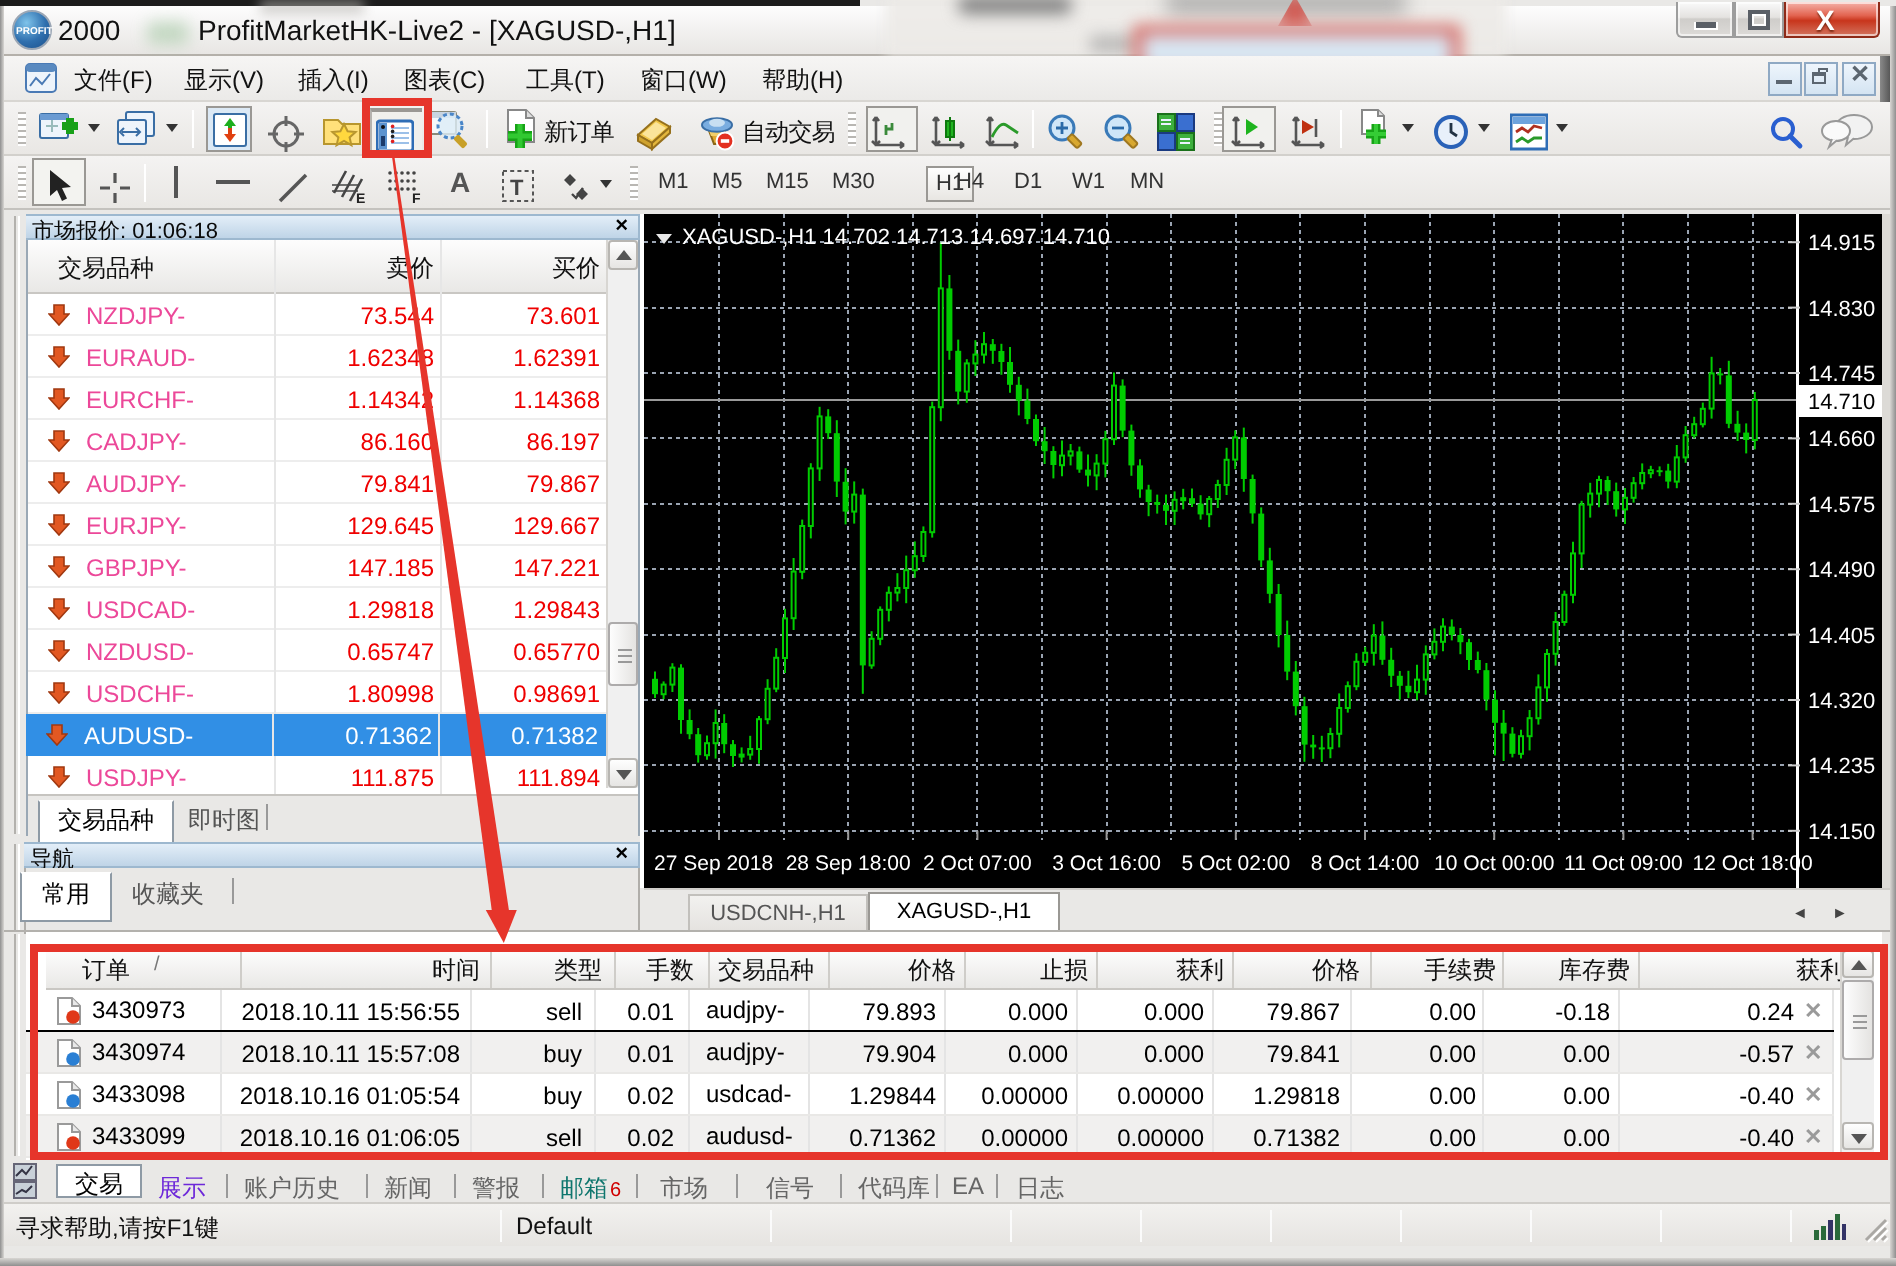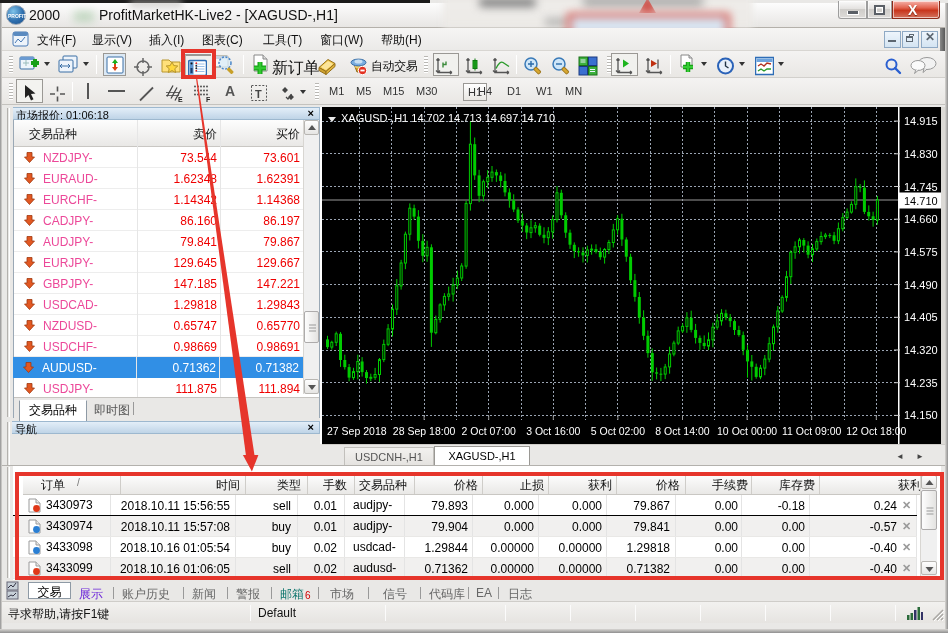--- a/index.html
+++ b/index.html
@@ -193,21 +193,21 @@
       <circle cx="12" cy="9" r="6" fill="#dcecf8" fill-opacity="0.8" stroke="#4a86c8" stroke-width="1.5" stroke-dasharray="2 1.5"></circle>
       <rect x="16" y="13" width="7" height="3.5" rx="1" transform="rotate(45 16 13)" fill="#c8a028"></rect>
     </svg>
   <span class="tsep" style="left:243px"></span>
   <svg class="tbtn" style="left:250px" width="22" height="22" viewBox="0 0 22 22">
       <path d="M4 1 h9 l4 4 v12 h-13 z" fill="#fff" stroke="#888"></path>
       <path d="M13 1 v4 h4" fill="#ddd" stroke="#888"></path>
       <path d="M4 14 h12 M10 8 v12" stroke="#17a317" stroke-width="5"></path>
       <path d="M4 14 h12 M10 8 v12" stroke="#31c931" stroke-width="2.5"></path>
     </svg>
-  <span style="position:absolute;left:272px;top:7px;font-size:16px;letter-spacing:-0.3px;color:#111">新订单</span>
+  <span style="position:absolute;left:272px;top:7px;font-size:12px;letter-spacing:-0.3px;color:#111">新订单</span>
   <svg class="tbtn" style="left:317px;top:5px" width="21" height="19" viewBox="0 0 21 19">
       <path d="M2 10 L11 2 L18 6 L9 14 Z" fill="#f0c64a" stroke="#96701c"></path>
       <path d="M2 10 L9 14 L9 17 L2 13 Z" fill="#cfa22e" stroke="#96701c"></path>
       <path d="M9 14 L18 6 L18 9 L9 17 Z" fill="#e3b63c" stroke="#96701c"></path>
       <path d="M4 9.5 L11 3.5 L16 6.5 L9 12.5 Z" fill="#fbe49a"></path>
     </svg>
   <svg class="tbtn" style="left:348px;top:4px" width="21" height="20" viewBox="0 0 21 20">
       <path d="M6 8 L15 8 L12 16 L9 16 Z" fill="#e0a830" stroke="#8a6618"></path>
       <path d="M6 8 L15 8 L13.5 12 L7.5 12 Z" fill="#f2cf6a"></path>
       <ellipse cx="10.5" cy="6.5" rx="7.5" ry="3.4" fill="#7aade0" stroke="#3a6ea5"></ellipse>
@@ -455,21 +455,21 @@
         <span class="mwbid">0.65747</span>
         <span class="mwask">0.65770</span>
         <span class="mwvline" style="left:123px"></span>
         <span class="mwvline" style="left:206px"></span>
       </div>
   <div class="mwrow" style="top:228px;">
         <svg class="arrdn" width="11" height="11" viewBox="0 0 11 11">
           <path d="M3 0.5 h5 v4.5 h2.5 L5.5 10.5 L0.5 5 H3 Z" fill="#e25822" stroke="#a03810" stroke-width="0.8"></path>
         </svg>
         <span class="mwsym">USDCHF-</span>
-        <span class="mwbid">0.98669</span>
+        <span class="mwbid">1.80998</span>
         <span class="mwask">0.98691</span>
         <span class="mwvline" style="left:123px"></span>
         <span class="mwvline" style="left:206px"></span>
       </div>
   <div class="mwrow" style="top:249px;left:-1px;width:291px;background:#318fe5;border-bottom:1px solid #318fe5;">
         <svg class="arrdn" width="11" height="11" viewBox="0 0 11 11">
           <path d="M3 0.5 h5 v4.5 h2.5 L5.5 10.5 L0.5 5 H3 Z" fill="#e25822" stroke="#a03810" stroke-width="0.8"></path>
         </svg>
         <span class="mwsym" style="color:#fff">AUDUSD-</span>
         <span class="mwbid" style="color:#fff">0.71362</span>
@@ -503,20 +503,25 @@
     <div class="sbthumb" style="top:191px;height:32px"><svg width="14" height="32">
           <path d="M4 13 h7 M4 16 h7 M4 19 h7" stroke="#999"></path>
         </svg></div>
   </div>
 </div>
 <div id="nav" class="abs">
   <div class="ptitle" style="position:absolute;left:-1px;top:0px;width:308px;height:13px;">
       <span style="position:absolute;left:3px;top:0px">导航</span>
       <span class="pclose" style="top:-1px">×</span>
     </div>
+  <div style="position:absolute;left:-1px;top:13px;width:308px;height:33px;background:#e9e8e6;border:1px solid #b0aeaa;border-top:none">
+    <span class="ptab ptabsel" style="left:-3px;top:2px;padding:2px 10px 4px 10px;">常用</span>
+    <span class="ptab ptabuns" style="left:44px;top:4px;padding:1px 9px;">收藏夹</span>
+    <span style="position:absolute;left:103px;top:5px;width:1px;height:13px;background:#999"></span>
+  </div>
 </div>
 <div class="abs" style="left:320px;top:107px;width:2px;height:337px;background:#fff"></div>
 <div id="chart" class="abs"><svg width="623" height="337" viewBox="0 0 623 337" xmlns="http://www.w3.org/2000/svg">
 <rect x="0" y="0" width="623" height="337" fill="#000"></rect>
 <line x1="37.5" y1="0" x2="37.5" y2="313" stroke="#9aa4b2" stroke-width="1" stroke-dasharray="2 2" shape-rendering="crispEdges"></line>
       <line x1="69.8" y1="0" x2="69.8" y2="313" stroke="#9aa4b2" stroke-width="1" stroke-dasharray="2 2" shape-rendering="crispEdges"></line>
       <line x1="102.1" y1="0" x2="102.1" y2="313" stroke="#9aa4b2" stroke-width="1" stroke-dasharray="2 2" shape-rendering="crispEdges"></line>
       <line x1="134.4" y1="0" x2="134.4" y2="313" stroke="#9aa4b2" stroke-width="1" stroke-dasharray="2 2" shape-rendering="crispEdges"></line>
       <line x1="166.7" y1="0" x2="166.7" y2="313" stroke="#9aa4b2" stroke-width="1" stroke-dasharray="2 2" shape-rendering="crispEdges"></line>
       <line x1="199.0" y1="0" x2="199.0" y2="313" stroke="#9aa4b2" stroke-width="1" stroke-dasharray="2 2" shape-rendering="crispEdges"></line>

